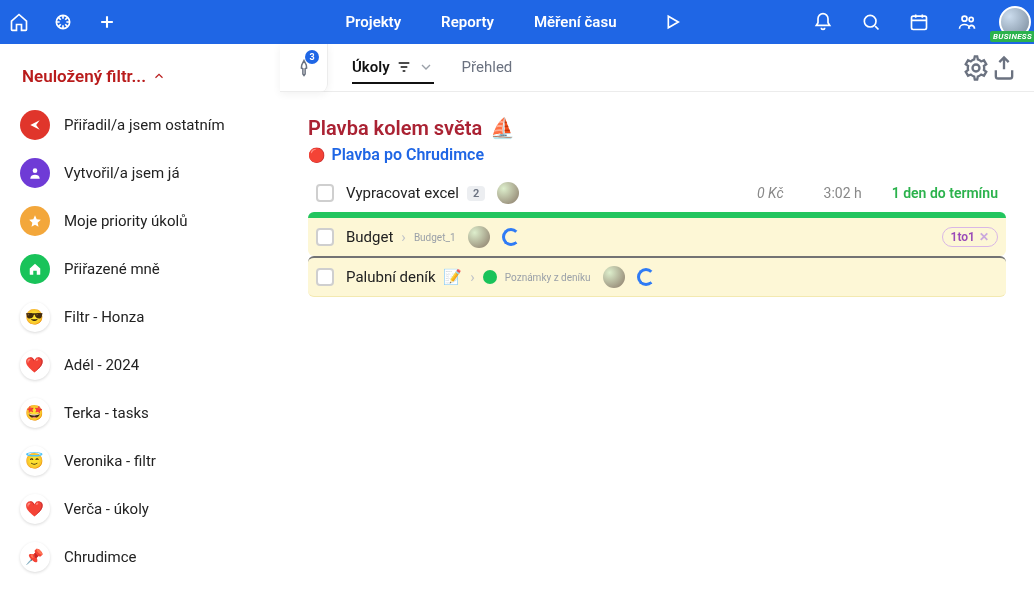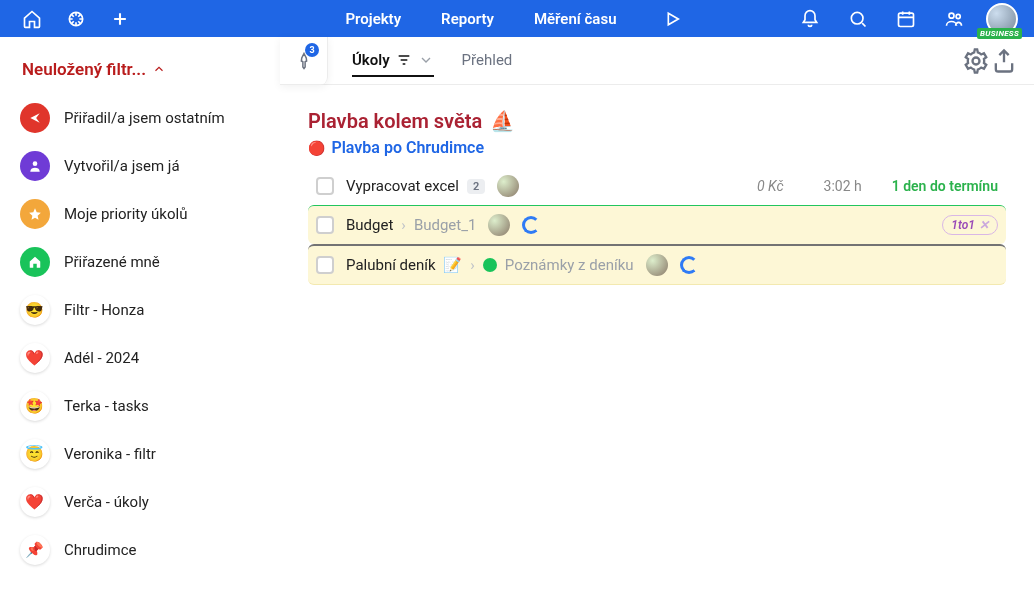--- a/index.html
+++ b/index.html
@@ -1,19 +1,19 @@
 <!DOCTYPE html>
 <html><head>
 <meta charset="utf-8">
 <style>
   * { box-sizing: border-box; margin: 0; padding: 0; font-family: -apple-system, BlinkMacSystemFont, "Segoe UI", Roboto, sans-serif; }
   body { width: 1034px; height: 602px; overflow: hidden; background: #fff; color: #222; }
 
   
-  .topbar { height: 37px; background: #1f66e5; display: flex; align-items: center; padding: 0 16px; gap: 12px; position: relative; }
+  .topbar { height: 44px; background: #1f66e5; display: flex; align-items: center; padding: 0 3px; gap: 12px; position: relative; }
   .topbar .icon-btn { width: 32px; height: 32px; display: flex; align-items: center; justify-content: center; cursor: pointer; color: #fff; border-radius: 6px; }
   .topbar .icon-btn svg { width: 20px; height: 20px; }
   .topbar .nav-center { position: absolute; left: 50%; transform: translateX(-50%); display: flex; gap: 40px; align-items: center; }
   .topbar .nav-link { color: #fff; font-size: 15px; font-weight: 600; cursor: pointer; }
   .topbar .right { margin-left: auto; display: flex; align-items: center; gap: 16px; }
   .avatar { width: 32px; height: 32px; border-radius: 50%; background: radial-gradient(circle at 30% 30%, #cde, #789); position: relative; border: 2px solid #fff; }
   .avatar .plan-tag { position: absolute; bottom: -6px; right: -6px; background: #2bb24c; color: #fff; font-size: 8px; font-weight: 700; padding: 1px 3px; border-radius: 2px; letter-spacing: .3px; font-style: italic; }
 
   
   .app { display: flex; height: calc(602px - 48px); }
@@ -36,35 +36,35 @@
   .tab svg { width: 16px; height: 16px; }
   .tabsbar .spacer { flex: 1; }
   .tabsbar .tool { width: 28px; height: 28px; display: flex; align-items: center; justify-content: center; color: #6b7280; cursor: pointer; }
 
   .content { flex: 1; padding: 24px 28px; overflow: auto; }
   .project-title { color: #a23; font-size: 20px; font-weight: 600; margin-bottom: 5px; display: flex; align-items: center; gap: 8px; }
   .phase-title { color: #1f66e5; font-size: 16px; font-weight: 600; margin-bottom: 10px; display: flex; align-items: center; gap: 6px; }
   .phase-title .dot { font-size: 14px; }
 
   .task { display: flex; align-items: center; gap: 12px; padding: 8px 8px; border-radius: 6px; }
-  .task.hl { background: #fdf7d6; border-top: 1px solid #22c55e; }
+  .task.hl { background: #fdf7d6; border-top: 6px solid #22c55e; }
   .task.hl + .task.hl { border-top: 2px solid #737373; }
   .task:last-child.hl { border-bottom: 1px solid #f3e9b0; }
   .chk { width: 18px; height: 18px; border: 2px solid #cfcfcf; border-radius: 4px; flex-shrink: 0; cursor: pointer; background:#fff; }
   .task-name { font-size: 15px; color: #222; display:flex; align-items:center; gap:8px; }
   .count-badge { background: #eceef1; color: #6b7280; font-size: 11px; font-weight: 600; border-radius: 4px; padding: 1px 6px; }
   .crumb-sep { color: #bfc3c9; }
-  .crumb { color: #9aa0a8; font-size: 15px; }
+  .crumb { color: #9aa0a8; font-size: 10px; }
   .mini-avatar { width: 22px; height: 22px; border-radius: 50%; background: radial-gradient(circle at 30% 30%, #dec, #876); flex-shrink:0; }
   .spinner { width: 18px; height: 18px; border: 3px solid #2f7bf5; border-right-color: transparent; border-radius: 50%; }
   .task .grow { flex: 1; }
   .money { color: #888; font-size: 14px; margin-right: 28px; font-style: italic; }
   .time { color: #888; font-size: 14px; margin-right: 18px; }
   .due { color: #2bb24c; font-size: 14px; font-weight: 600; }
-  .pill { border: 1px solid #d9b7e6; color: #9a4bb8; font-size: 12px; font-weight: 600; border-radius: 999px; padding: 2px 8px; display: inline-flex; align-items: center; gap: 4px; font-style: italic; }
+  .pill { border: 1px solid #d9b7e6; color: #9a4bb8; font-size: 12px; font-weight: 600; border-radius: 999px; padding: 2px 8px; display: inline-flex; align-items: center; gap: 4px; }
   .pill .x { color: #caa8dd; }
   .status-dot-green { width: 14px; height: 14px; border-radius: 50%; background: #19c35a; display:inline-block; }
 </style>
 </head>
 <body>
 
 <div class="topbar">
   <div class="icon-btn">
     <svg viewBox="0 0 24 24" fill="none" stroke="currentColor" stroke-width="2">
         <path d="M3 11l9-8 9 8v10a1 1 0 01-1 1h-5v-7h-6v7H4a1 1 0 01-1-1V11z"></path>

